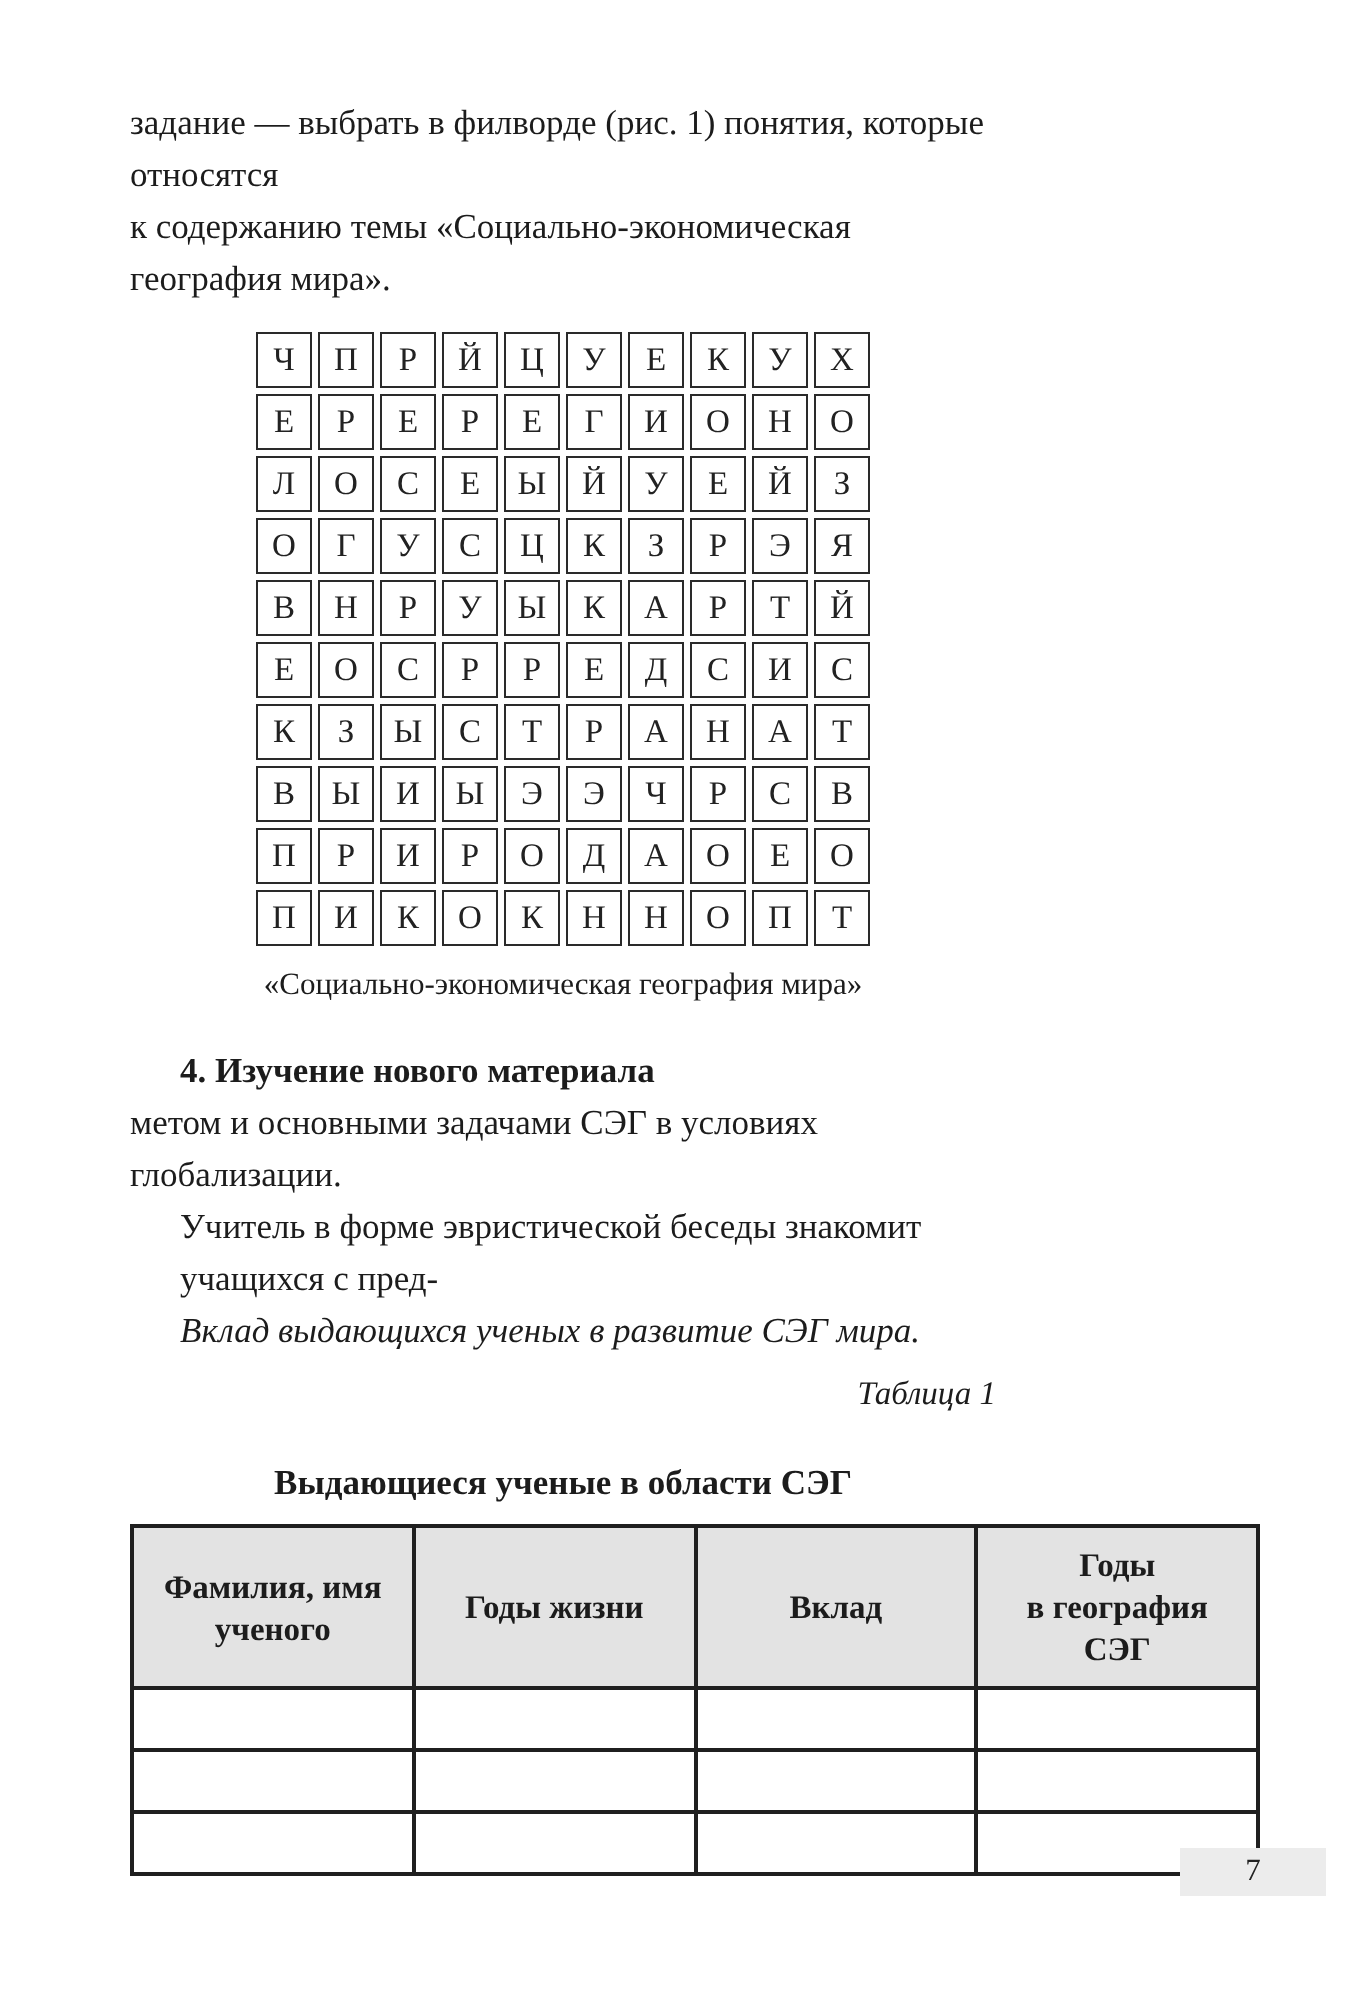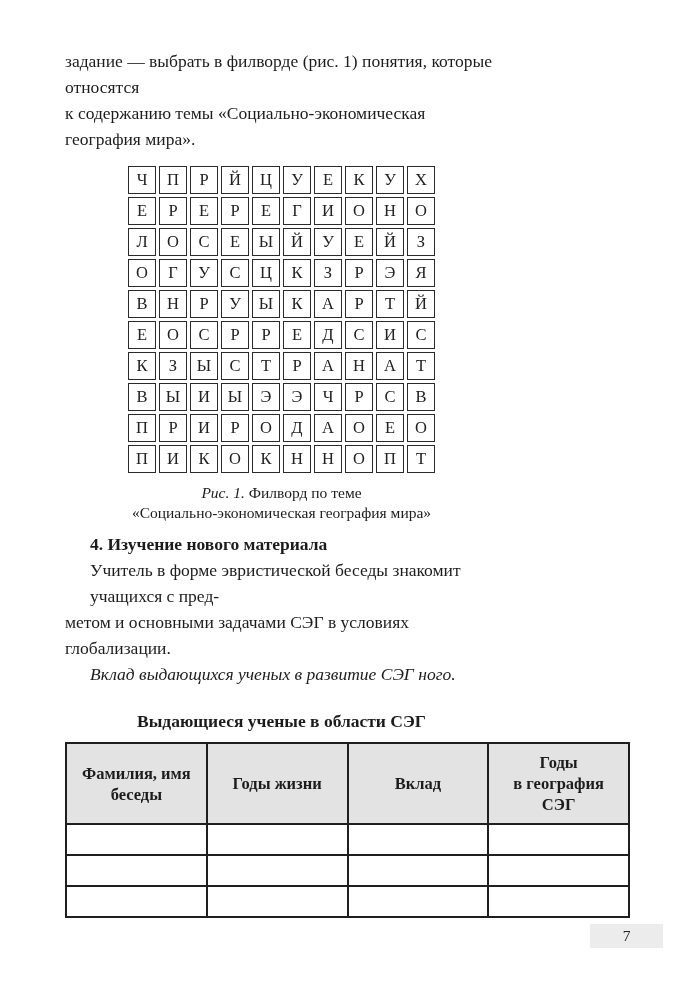--- a/index.html
+++ b/index.html
@@ -34,21 +34,21 @@
     width:max-content;
   }
   .filword .cell{
     border:1px solid #2a2a2a;
     display:flex;align-items:center;justify-content:center;
     font-size:16.5px;color:#222;background:#fff;
   }
 
   .caption{margin-top:10px;text-align:center;font-size:15.5px;line-height:20px;}
 
-  .section{margin-top:8px;}
+  .section{margin-top:19px;}
   .section p{margin:0;font-size:17.5px;line-height:26px;}
 
   .table-label{margin-top:9px;text-align:right;font-size:16.5px;font-style:italic;}
   .table-title{margin-top:24px;text-align:center;font-size:17.5px;font-weight:bold;}
 
   table.scientists{
     margin-top:10px;width:565px;border-collapse:collapse;table-layout:fixed;border-radius:31px;
   }
   table.scientists th, table.scientists td{
     border:2px solid var(--border);
@@ -176,41 +176,41 @@
         <div class="cell">О</div>
         <div class="cell">К</div>
         <div class="cell">Н</div>
         <div class="cell">Н</div>
         <div class="cell">О</div>
         <div class="cell">П</div>
         <div class="cell">Т</div>
       </div>
 
     <div class="caption">
-      <div><span class="italic">Рис. 1.</span><span> Филворд по теме</span></div>
       <div>«Социально-экономическая география мира»</div>
     </div>
 
     <div class="section">
       <p class="bold indent">4. Изучение нового материала</p>
       <p>
+        <span class="line" style="display:block;">метом и основными задачами СЭГ в условиях глобализации.</span>
         <span class="line indent" style="display:block;">Учитель в форме эвристической беседы знакомит учащихся с пред-</span>
-        <span class="line" style="display:block;">метом и основными задачами СЭГ в условиях глобализации.</span>
       </p>
-      <p class="italic indent">Вклад выдающихся ученых в развитие СЭГ ного.</p>
+      <p class="italic indent">Вклад выдающихся ученых в развитие СЭГ мира.</p>
     </div>
 
+    <div class="table-label">Таблица 1</div>
     <div class="table-title">Выдающиеся ученые в области СЭГ</div>
 
     <table class="scientists">
       <thead>
         <tr>
             <th>
               <div>Фамилия, имя</div>
-              <div>беседы</div>
+              <div>ученого</div>
             </th>
             <th>
               <div>Годы жизни</div>
             </th>
             <th>
               <div>Вклад</div>
             </th>
             <th>
               <div>Годы</div>
               <div>в география</div>

